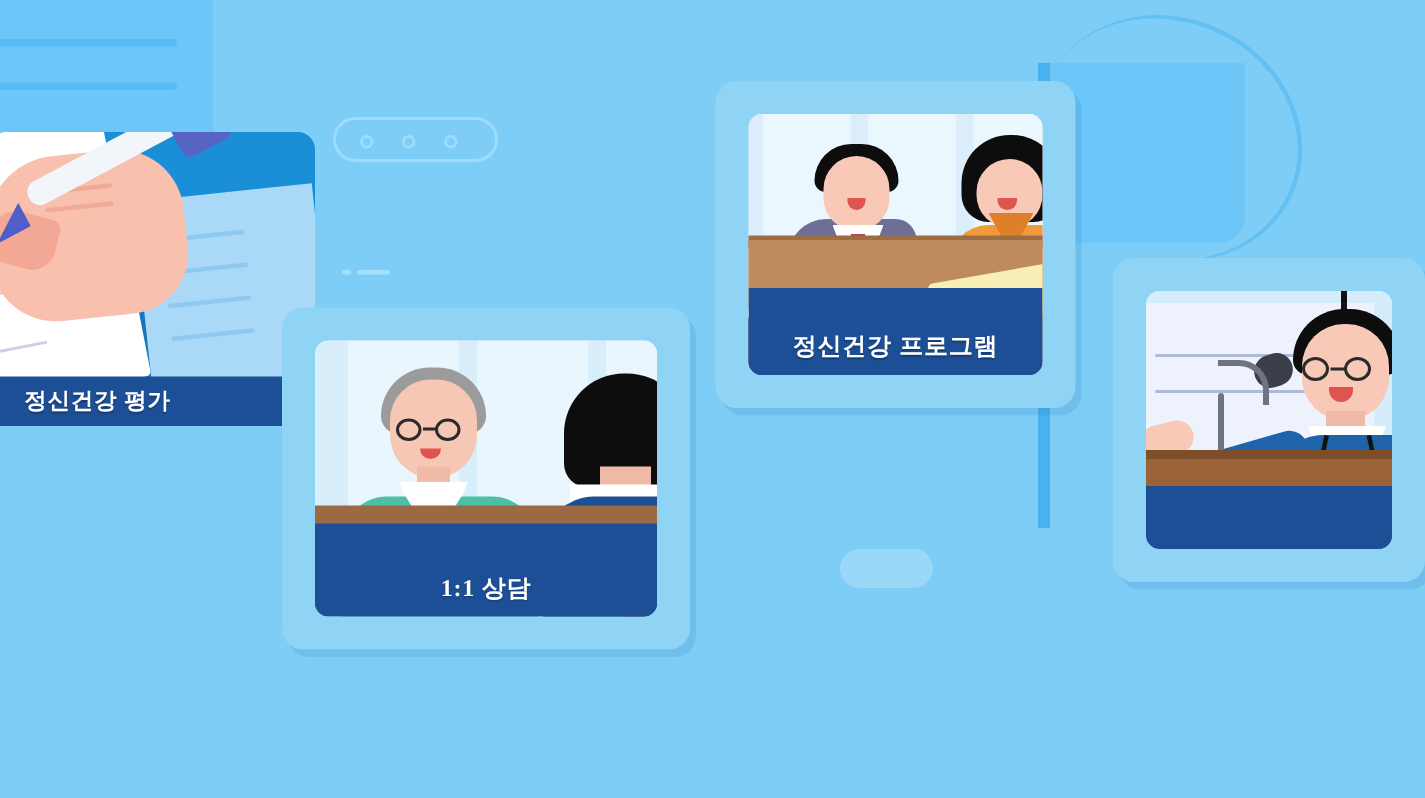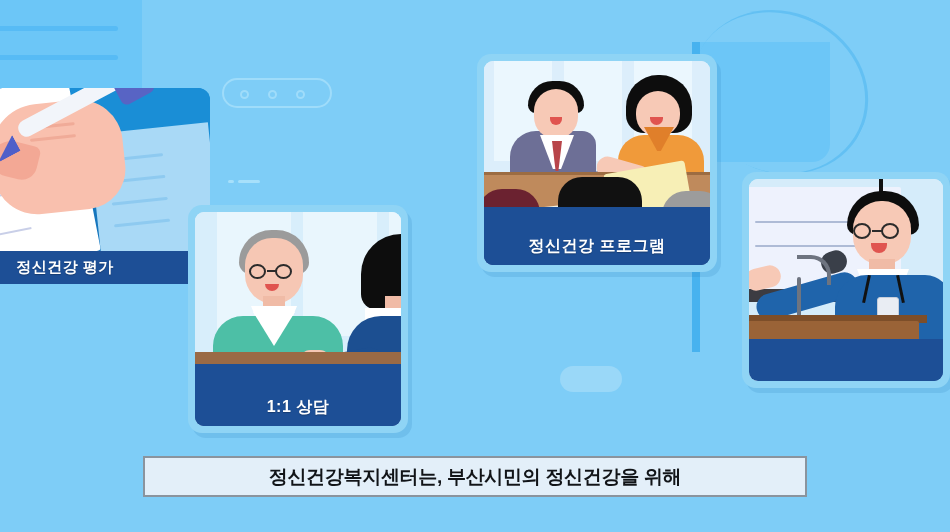--- a/index.html
+++ b/index.html
@@ -67,21 +67,21 @@
   .bg-mini-pill{
     position:absolute; left:560px; top:366px; width:62px; height:26px;
     background:#9ad8f8; border-radius:14px;
   }
 
   
   .card{
     position:absolute;
     background:#8fd4f5;
     border-radius:14px;
-    padding:7px;
+    padding:22px;
     box-shadow:4px 5px 0 rgba(40,120,180,.16);
   }
   .card-inner{
     position:relative; width:100%; height:100%;
     border-radius:9px; overflow:hidden;
     background:#ddf0fb;
   }
   .card-label{
     position:absolute; left:0; right:0; bottom:0; height:38px;
     background:#1d4f96; color:#ffffff;
@@ -146,21 +146,21 @@
   .sleeve{
     position:absolute; left:176px; top:40px; width:120px; height:150px;
     background:#a9d9f6; border-radius:26px 0 0 0; transform:rotate(-6deg);
   }
   .sleeve .sl{
     position:absolute; left:16px; width:56px; height:3px;
     background:#8ecaf0; border-radius:2px;
   }
 
   
-  #card-counseling{ left:188px; top:205px; width:220px; height:228px; }
+  #card-counseling{ left:188px; top:205px; width:272px; height:228px;font-family:Liberation Serif, serif; }
   .cns-wall{ position:absolute; inset:0; background:#d8eefb; }
   .cns-win{
     position:absolute; top:0; width:74px; height:124px; background:#e9f6fd;
   }
   .cns-win.w1{ left:22px; }
   .cns-win.w2{ left:108px; }
   .cns-win.w3{ left:194px; }
   .cns-floor{
     position:absolute; left:0; right:0; bottom:0; height:62px; background:#1d4f96;
   }
@@ -623,17 +623,14 @@
         <div class="ed-mic-stand"></div>
         <div class="ed-mic-base"></div>
 
         <div class="ed-podium-top"></div>
         <div class="ed-podium"></div>
         <div class="ed-floor"></div>
       </div>
     </div>
   </div>
 
-  <div id="subtitle-bar">
-    <span id="subtitle-text">정신건강복지센터는, 부산시민의 정신건강을 위해</span>
-  </div>
 
 </div>
 
 </body></html>

